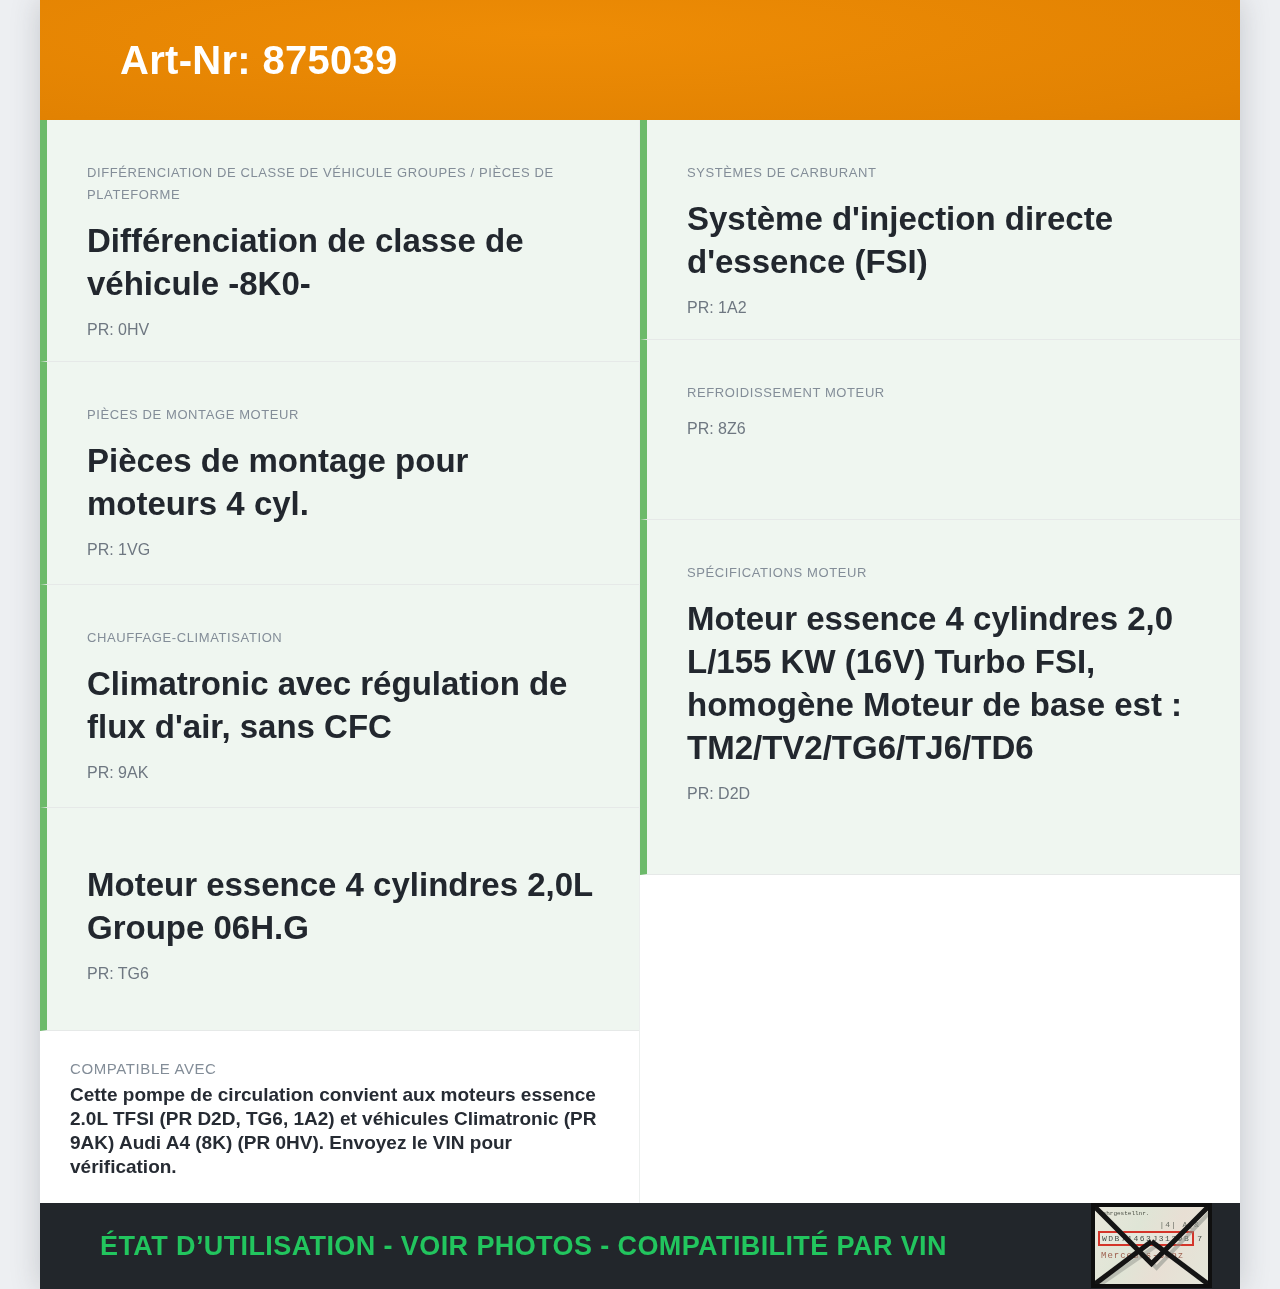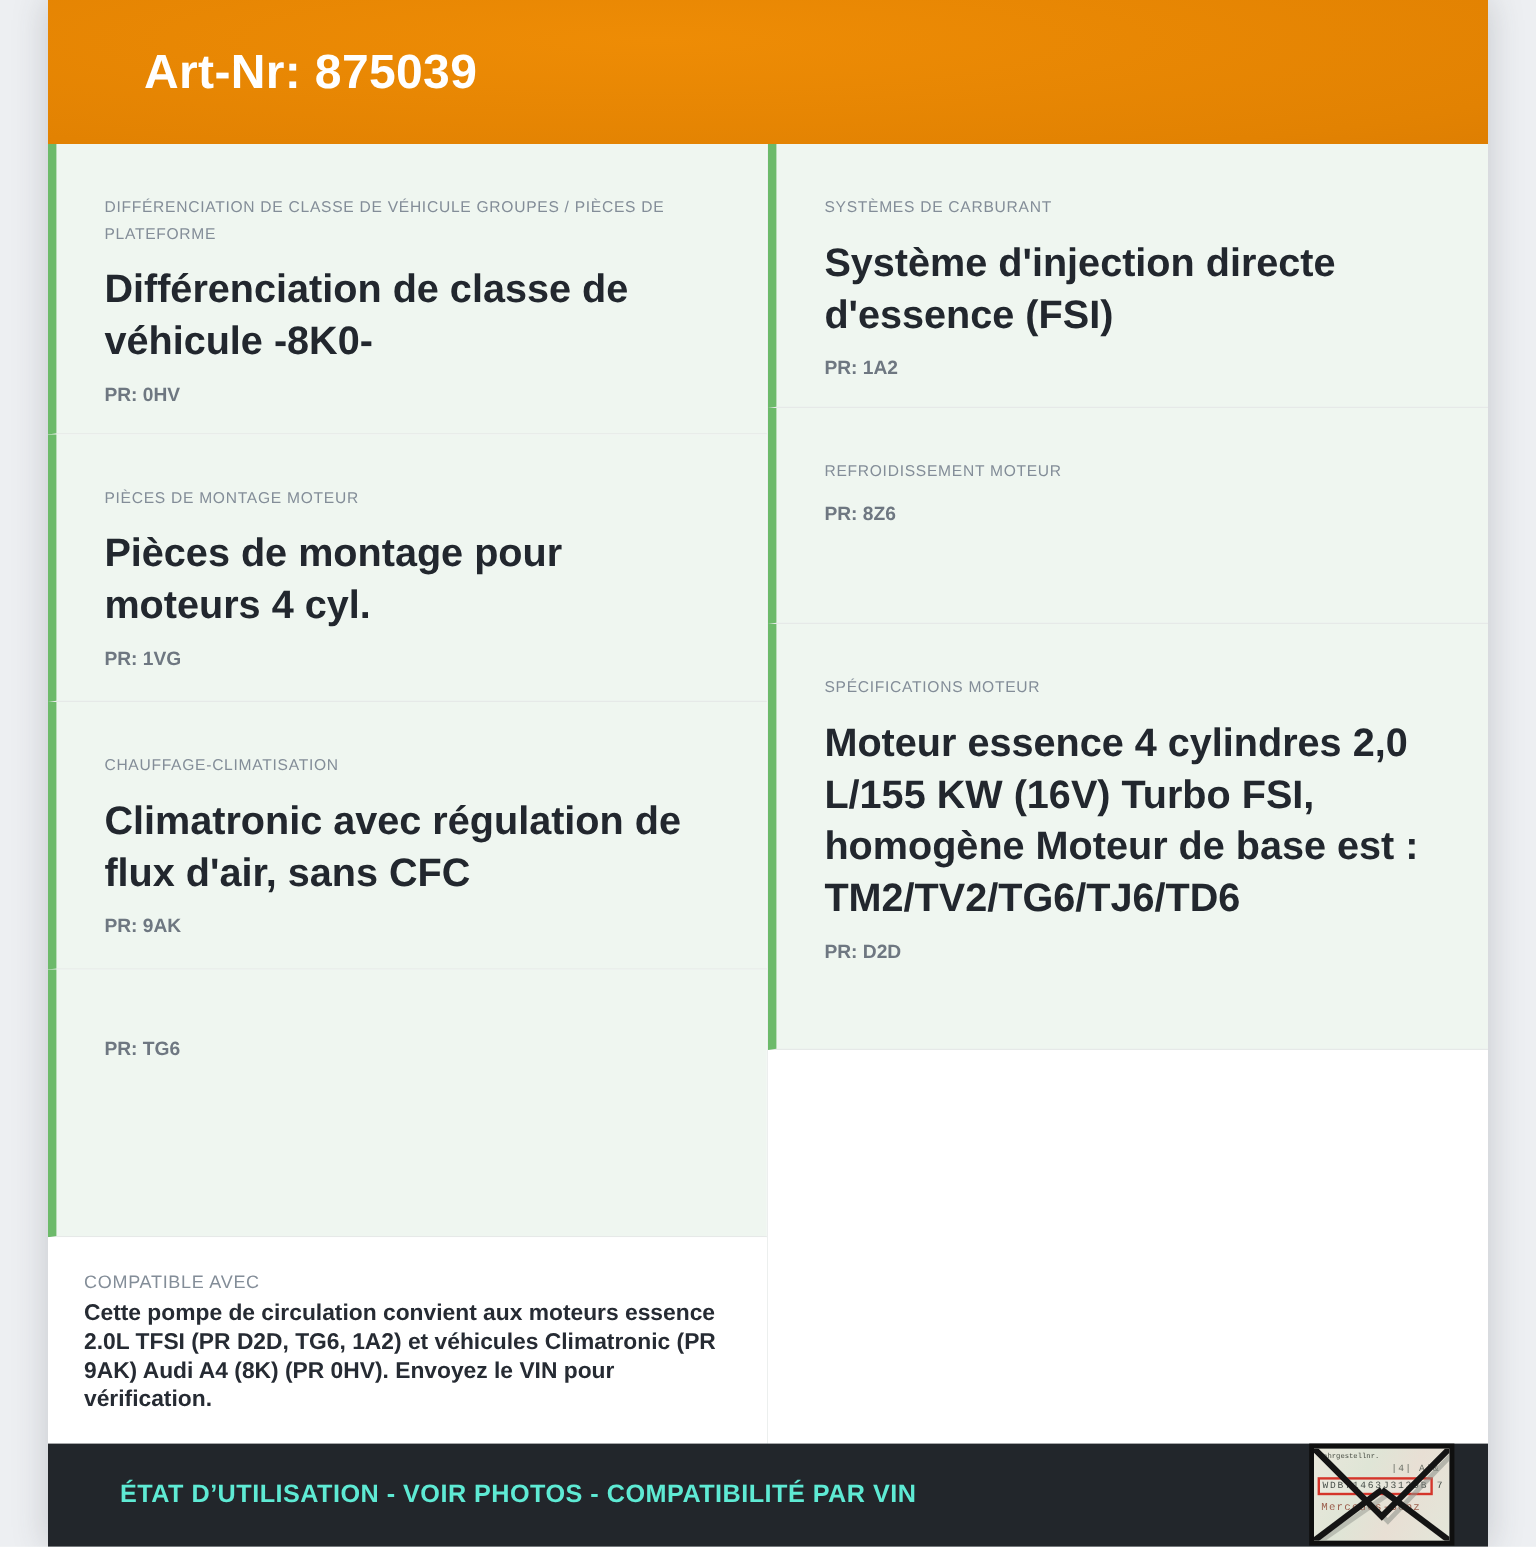--- a/index.html
+++ b/index.html
@@ -56,21 +56,20 @@
     color:#22272e;
     font-size:33px;
     line-height:43px;
     font-weight:700;
   }
   .card .pr {
     margin-top:15px;
     color:#6e7781;
     font-size:16px;
     line-height:19px;
-    font-weight:bold;
   }
   .hL1{height:242px}.hL2{height:223px}.hL3{height:223px}.hL4{height:223px}
   .hR1{height:220px}.hR2{height:180px}.hR3{height:355px}
   
   .compat {
     height:172px;
     background:#ffffff;
     padding:27px 30px 0 30px;
   }
   .compat .label { font-size:15px; }
@@ -85,22 +84,22 @@
   
   .footer {
     position:relative;
     height:86px;
     background:#22262b;
     display:flex;
     align-items:center;
     padding-left:60px;
   }
   .footer .ftext {
-    color:#5eead4;
-    font-size:21px;
+    color:#22c55e;
+    font-size:27px;
     font-weight:700;
     letter-spacing:.4px;
   }
   
   .stamp {
     position:absolute;
     right:28px;
     top:0;
     width:121px;
     height:85px;
@@ -149,20 +148,21 @@
         <div class="label">PIÈCES DE MONTAGE MOTEUR</div>
         <div class="title">Pièces de montage pour moteurs 4 cyl.</div>
         <div class="pr">PR: 1VG</div>
       </div>
       <div class="card hL3">
         <div class="label">CHAUFFAGE-CLIMATISATION</div>
         <div class="title">Climatronic avec régulation de flux d'air, sans CFC</div>
         <div class="pr">PR: 9AK</div>
       </div>
       <div class="card hL4">
+        <div class="title">Moteur essence 4 cylindres 2,0L Groupe 06H.G</div>
         <div class="pr">PR: TG6</div>
       </div>
       <div class="compat">
         <div class="label">COMPATIBLE AVEC</div>
         <div class="text">Cette pompe de circulation convient aux moteurs essence 2.0L TFSI (PR D2D, TG6, 1A2) et véhicules Climatronic (PR 9AK) Audi A4 (8K) (PR 0HV). Envoyez le VIN pour vérification.</div>
       </div>
     </div>
 
     <div class="col col-right">
       <div class="card hR1">

